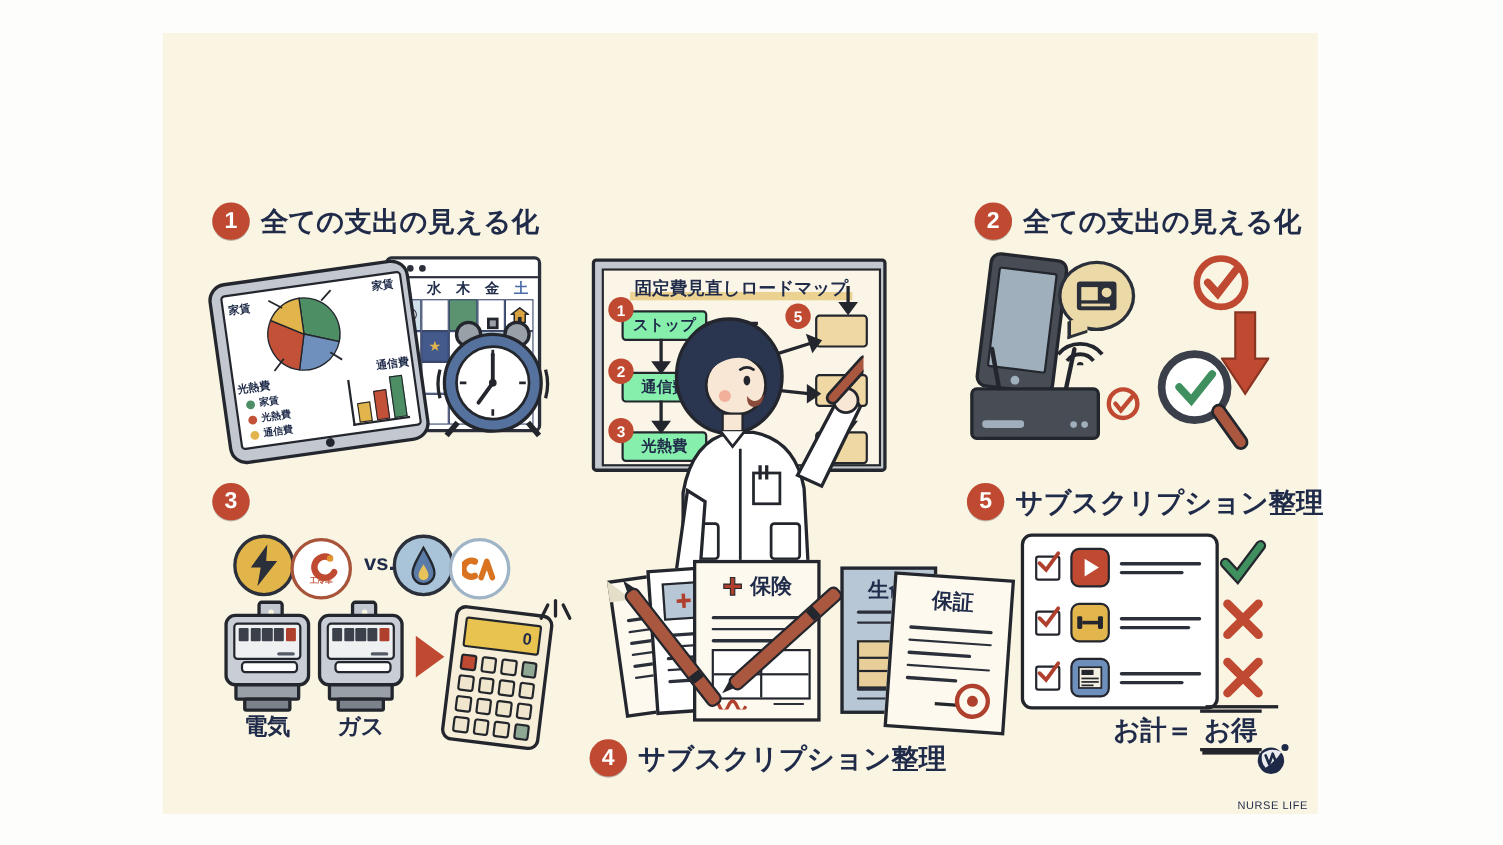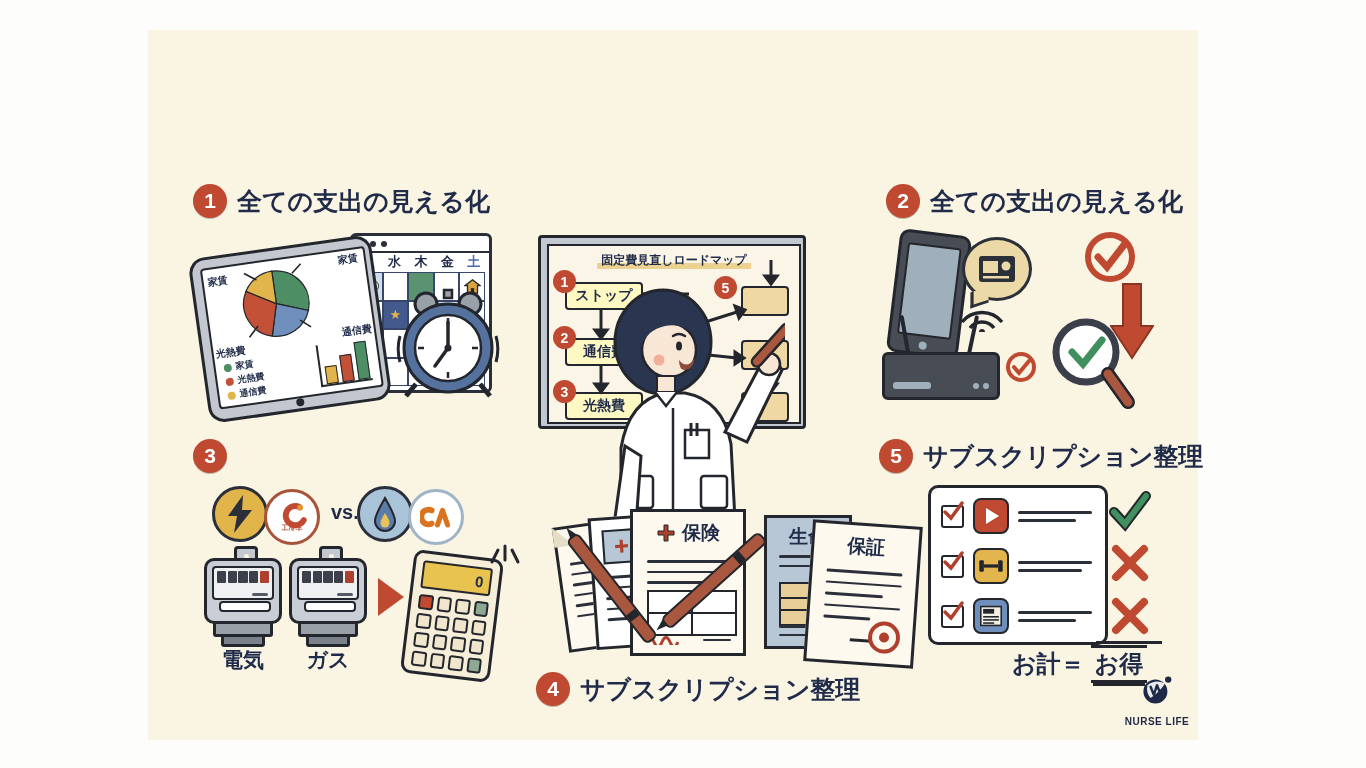--- a/index.html
+++ b/index.html
@@ -41,23 +41,23 @@
   .leg-row{display:flex;align-items:center;gap:4px;margin-top:1px;}
   .leg-dot{width:8px;height:8px;border-radius:50%;}
   .leg-row span{font-size:9px;font-weight:700;color:#1f2b49;}
   #bars{position:absolute;right:8px;bottom:6px;width:46px;height:40px;border-left:2px solid #23262c;border-bottom:2px solid #23262c;display:flex;align-items:flex-end;gap:4px;padding-left:4px;}
   #bars i{display:block;width:10px;}
   
   #clock{left:396px;top:288px;width:104px;height:110px;}
   
   #board{left:538px;top:235px;width:268px;height:194px;background:#c3c8d0;border:3px solid #23262c;border-radius:4px;padding:6px;box-sizing:border-box;}
   #board-in{position:relative;width:100%;height:100%;background:#fbf5e7;border:2.5px solid #23262c;}
-  #board-title{position:absolute;left:50%;top:6px;transform:translateX(-50%);font-size:12px;font-weight:800;color:#1f2b49;white-space:nowrap;
+  #board-title{position:absolute;left:50%;top:6px;transform:translateX(-50%);font-size:16px;font-weight:800;color:#1f2b49;white-space:nowrap;
                background:linear-gradient(transparent 62%, #ecd291 62%);padding:0 4px;}
-  .step-box{position:absolute;width:74px;height:24px;background:#fef9c3;border:2.5px solid #23262c;border-radius:4px;
+  .step-box{position:absolute;width:74px;height:24px;background:#86efac;border:2.5px solid #23262c;border-radius:4px;
             display:flex;align-items:center;justify-content:center;font-size:14px;font-weight:800;color:#1f2b49;}
   .mini-badge{position:absolute;width:23px;height:23px;border-radius:50%;background:#bf4a31;color:#fff;
               display:flex;align-items:center;justify-content:center;font-size:14px;font-weight:800;}
   .rbox{position:absolute;width:44px;height:26px;background:#f0d8a4;border:2.5px solid #23262c;border-radius:4px;}
   
   #nurse{left:585px;top:280px;width:200px;height:372px;}
   
   #phone{left:893px;top:232px;width:66px;height:118px;transform:rotate(7deg);background:#474c55;border:3px solid #23262c;border-radius:10px;}
   #phone .scr{position:absolute;left:6px;top:10px;right:6px;bottom:16px;background:#9fb0bc;border:2px solid #23262c;border-radius:3px;}
   #phone .home{position:absolute;left:50%;bottom:3px;width:8px;height:8px;margin-left:-4px;border-radius:50%;background:#9fb0bc;}
@@ -138,21 +138,21 @@
   .tile.redt{background:#bf4a31;} .tile.yelt{background:#e3b54d;} .tile.blut{background:#6e8fbb;}
   .play{width:0;height:0;border-left:13px solid #fff;border-top:8px solid transparent;border-bottom:8px solid transparent;margin-left:3px;}
   .sub-lines{flex:1;} .sub-lines .ln{height:3px;margin:5px 0;}
   .res{position:absolute;width:44px;height:44px;}
   #sum-line{left:1096px;top:641px;width:66px;height:3px;background:#23262c;}
   #summary{left:1012px;top:645px;font-size:24px;font-weight:800;color:#1f2b49;display:flex;align-items:center;}
   #summary .tok{border-top:3px solid #23262c;border-bottom:3px solid #23262c;padding:0 4px;margin-left:6px;
                 box-shadow:0 5px 0 -2px #23262c;}
   
   #brand{left:1122px;top:674px;width:70px;text-align:center;}
-  #brand-name{font-size:10px;font-weight:700;letter-spacing:.5px;color:#1d2946;margin-top:6px;white-space:nowrap;}
+  #brand-name{font-size:10px;font-weight:400;letter-spacing:.5px;color:#1d2946;margin-top:16px;white-space:nowrap;}
 </style>
 </head>
 <body>
 
 <div id="stage">
   <div id="panel"></div>
 
 
   <div class="sec-head" style="left:193px;top:184px;">
     <div class="badge">1</div>

